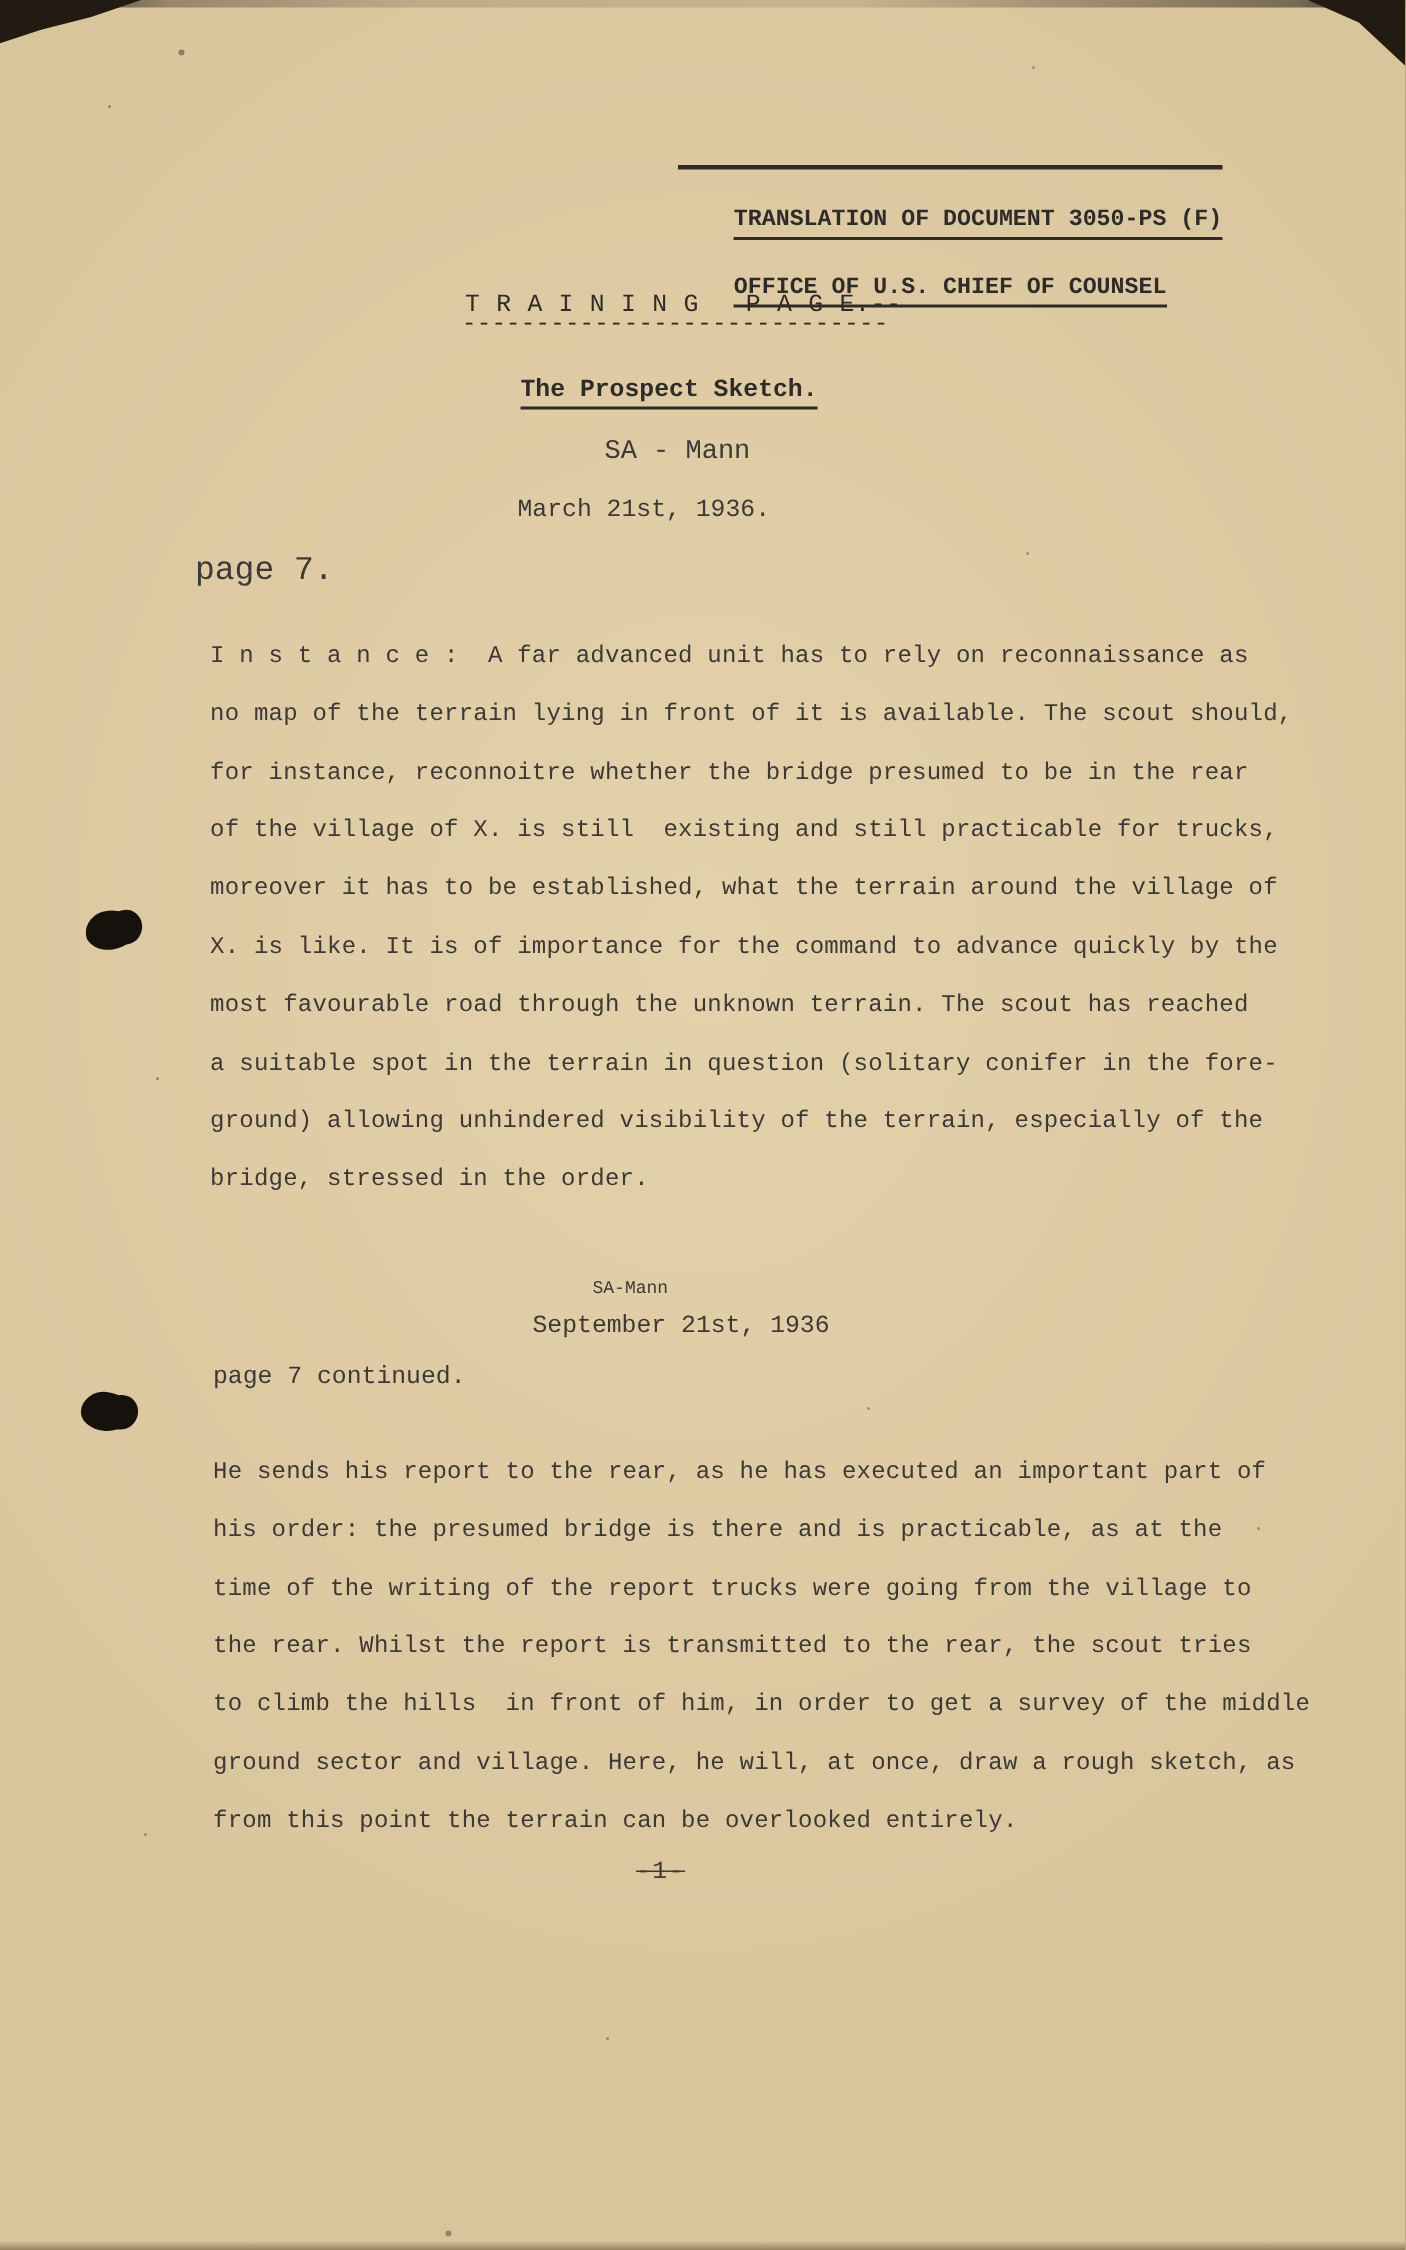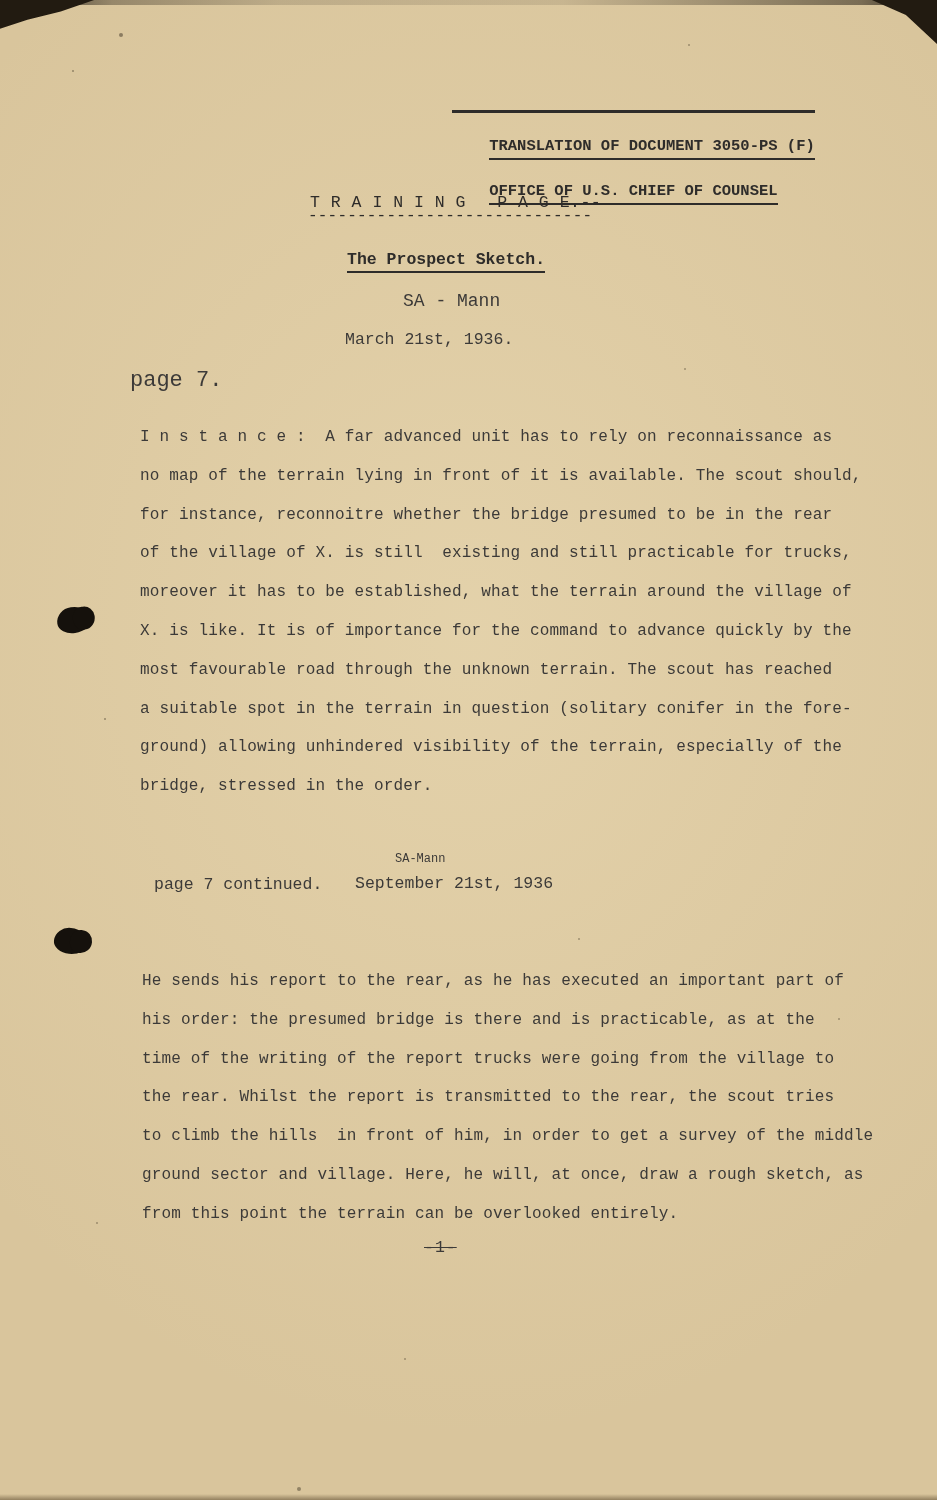--- a/index.html
+++ b/index.html
@@ -61,21 +61,21 @@
   .title-dashes{left:308px;top:207px;font-size:16px;letter-spacing:.2px;color:var(--ink-heavy);}
   .doc-title{left:347px;top:250px;font-size:16.5px;font-weight:bold;color:var(--ink-heavy);
     border-bottom:2px solid var(--ink-heavy);padding-bottom:2px;}
   .author1{left:383px;top:291px;font-size:18px;margin-left:20px;}
   .date1{left:345px;top:330px;font-size:16.5px;text-align:center;}
   .pagelabel1{left:130px;top:368px;font-size:22px;}
   .para{font-size:16px;line-height:38.8px;letter-spacing:.15px;}
   .para-1{left:140px;top:418px;}
   .author2{left:395px;top:836px;font-size:12px;margin-top:16px;}
   .date2{left:355px;top:874px;font-size:16.5px;}
-  .pagelabel2{left:142px;top:875px;font-size:16.5px;margin-left:12px;}
+  .pagelabel2{left:142px;top:908px;font-size:16.5px;}
   .para-2{left:142px;top:962px;}
   .footer-num{left:424px;top:1238px;font-size:16.5px;letter-spacing:1px;
     text-decoration:line-through;text-decoration-thickness:1px;}
 </style>
 </head>
 <body>
 
 <div class="page">
 
   <div class="edge-top"></div>

